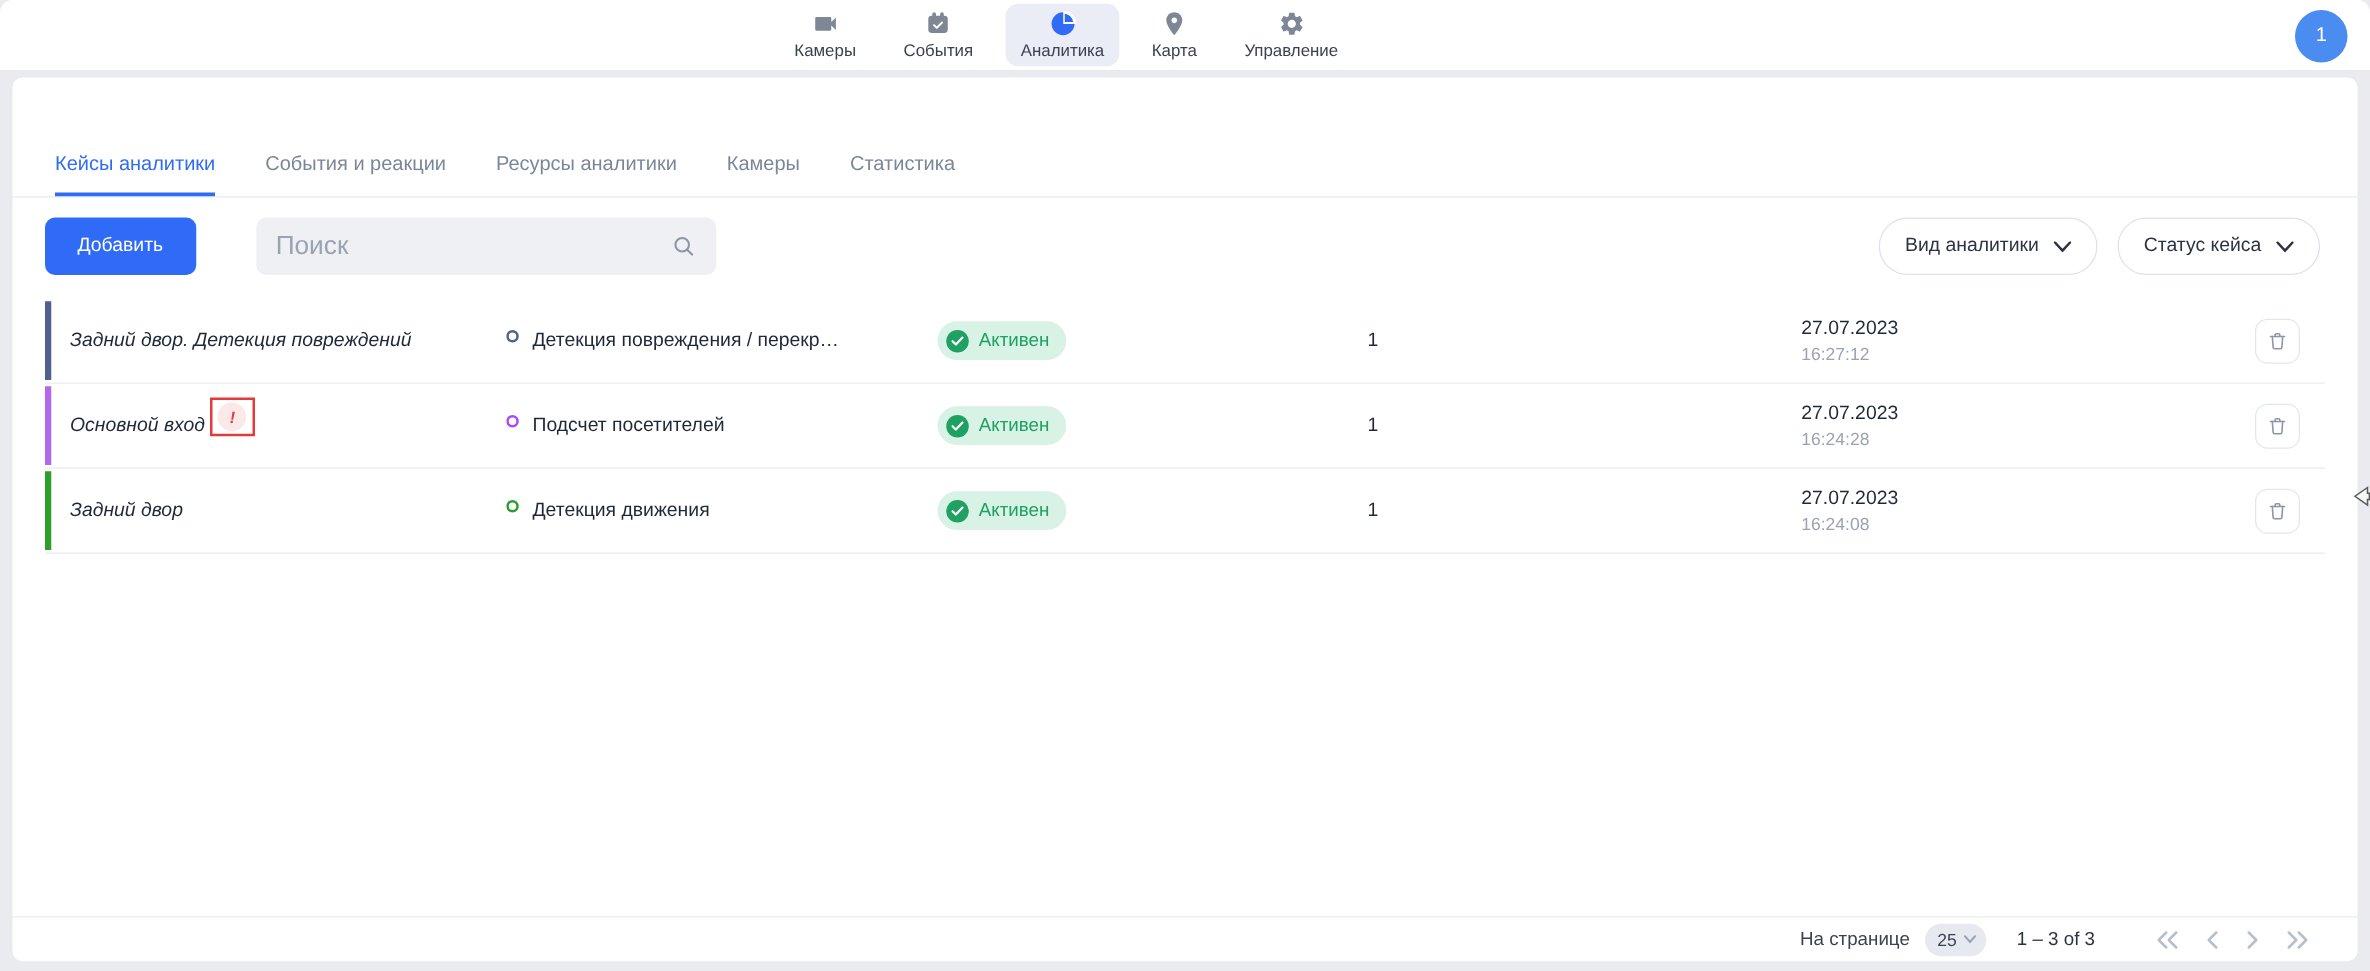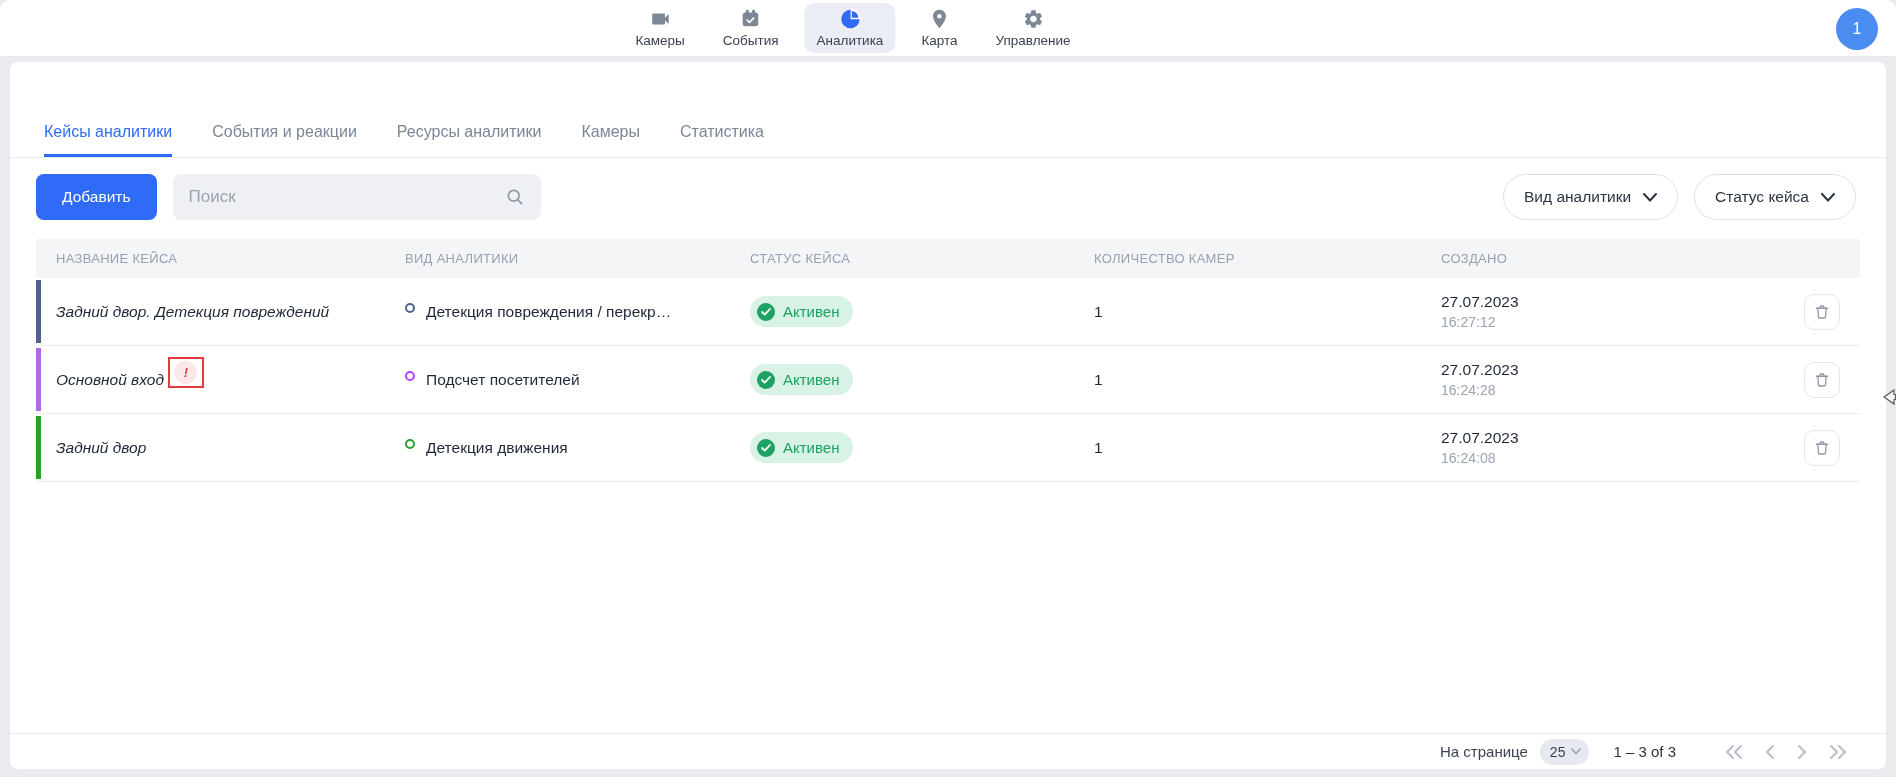--- a/index.html
+++ b/index.html
@@ -63,35 +63,35 @@
   .tab {
     padding-bottom:16px; font-size:16px; color:#7b8698; cursor:pointer;
     white-space:nowrap;
   }
   .tab.active {
     color:#2f6bf6; padding-bottom:13px; border-bottom:3px solid #2f6bf6;
   }
   
   .toolbar {
     display:flex; align-items:center;
-    margin:16px 30px 0 26px; height:46px;
+    margin:16px 30px 0 26px; height:46px;gap:32px;
   }
   .add-btn {
     height:46px; padding:0 26px; border:none; border-radius:8px;
     color:#fff; font-size:15.5px; cursor:pointer;
     font-family:"Liberation Sans", sans-serif;
   }
   .search-box {
     margin-left:16px; width:368px; height:46px;
     background:#eef0f4; border-radius:8px;
     display:flex; align-items:center; padding:0 16px;
   }
   .search-box input {
     flex:1; border:none; background:transparent; outline:none;
-    font-size:17px; color:#2c3444; font-family:"Liberation Sans", sans-serif;
+    font-size:21px; color:#2c3444; font-family:"Liberation Sans", sans-serif;
   }
   .search-box input::placeholder { color:#9aa3b1; }
   .filters { margin-left:auto; display:flex; gap:16px; }
   .filter-pill {
     height:46px; padding:0 20px; background:#fff;
     border:1px solid #dde2ea; border-radius:23px; cursor:pointer;
     display:flex; align-items:center; gap:12px;
     font-size:15.5px; color:#2c3444;
   }
   
@@ -263,28 +263,20 @@
         <span style="display:flex;">
           <svg width="14" height="9" viewBox="0 0 14 9" fill="none" stroke="#2c3444" stroke-width="2" stroke-linecap="round">
               <polyline points="1,1 7,7.5 13,1"></polyline>
             </svg>
         </span>
       </div>
     </div>
   </div>
 
   <div class="table">
-    <div class="t-row t-head">
-      <div>НАЗВАНИЕ КЕЙСА</div>
-      <div>ВИД АНАЛИТИКИ</div>
-      <div>СТАТУС КЕЙСА</div>
-      <div>КОЛИЧЕСТВО КАМЕР</div>
-      <div>СОЗДАНО</div>
-      <div></div>
-    </div>
 
     <div class="t-row t-body-row">
       <span class="accent-bar" style="background-color: rgb(81, 97, 143);"></span>
       <div class="cell-name">
           <span>Задний двор. Детекция повреждений</span>
         </div>
       <div class="cell-type">
         <span class="type-ring" style="border-color: rgb(81, 97, 143);"></span>
         <span>Детекция повреждения / перекр…</span>
       </div>

